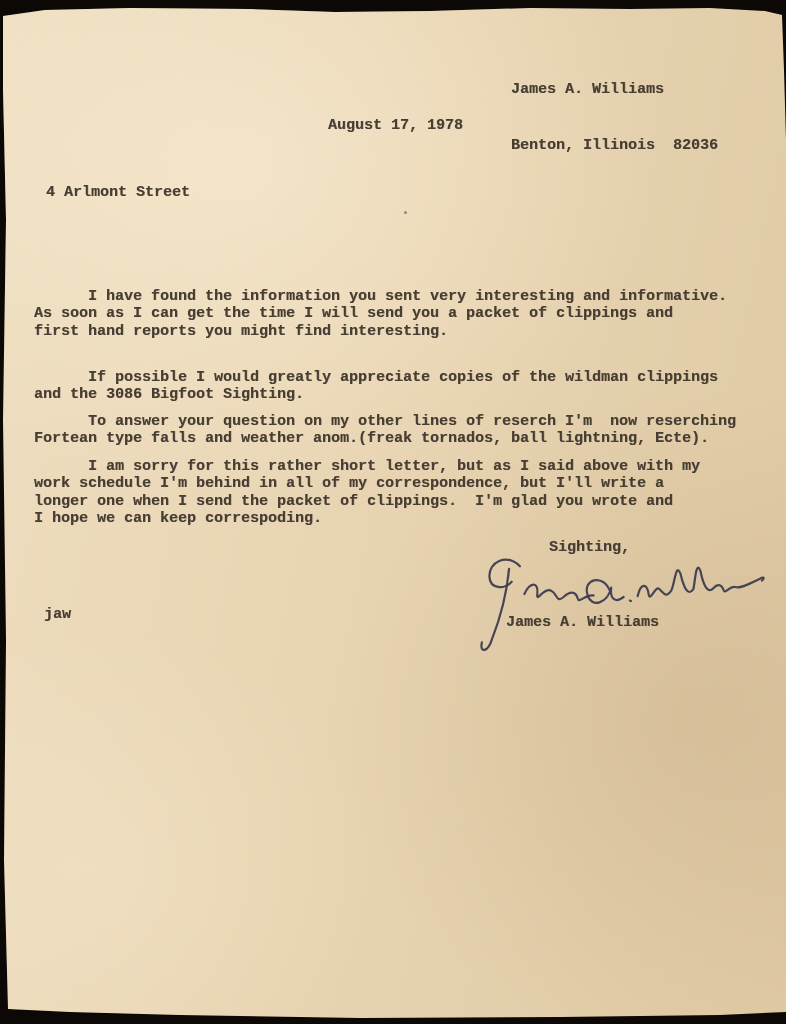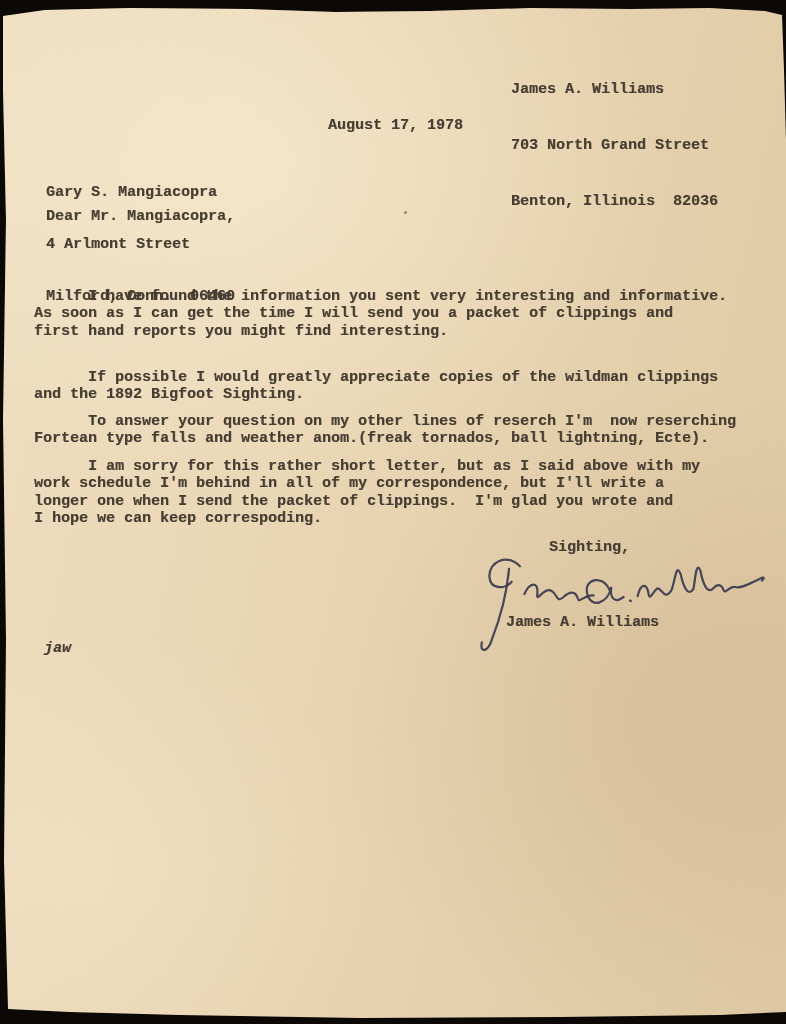--- a/index.html
+++ b/index.html
@@ -46,21 +46,21 @@
   .date        { left: 328px; top: 117px; }
   .recipient   { left: 46px;  top: 149px; }
   .salutation  { left: 46px;  top: 208px; }
   .p1          { left: 34px;  top: 243px; }
   .p2          { left: 34px;  top: 288px; }
   .p3          { left: 34px;  top: 369px; }
   .p4          { left: 34px;  top: 413px; }
   .p5          { left: 34px;  top: 458px; }
   .closing     { left: 549px; top: 539px; }
   .typed-name  { left: 506px; top: 614px; }
-  .initials    { left: 44px;  top: 640px; font-style: italic; }
+  .initials    { left: 44px;  top: 606px; }
 
   .signature {
     position: absolute;
     left: 468px;
     top: 556px;
     width: 300px;
     height: 95px;
     overflow: visible;
     transform: rotate(-3deg);
     transform-origin: 20px 70px;
@@ -85,40 +85,36 @@
   }
 </style>
 </head>
 <body>
 
 <div class="scan">
   <div class="paper">
 
     <div class="type sender">
       <div>James A. Williams</div>
-      <div>703 North Grand Street</div>
       <div>Benton, Illinois  82036</div>
     </div>
 
     <div class="type date">August 17, 1978</div>
 
     <div class="type recipient">
-      <div>Gary S. Mangiacopra</div>
       <div>4 Arlmont Street</div>
-      <div>Milford, Conn.  06460</div>
     </div>
 
-    <div class="type salutation">Dear Mr. Mangiacopra,</div>
     <div class="speck"></div>
 
     <div class="type p2">      I have found the information you sent very interesting and informative.
 As soon as I can get the time I will send you a packet of clippings and
 first hand reports you might find interesting.</div>
     <div class="type p3">      If possible I would greatly appreciate copies of the wildman clippings
-and the 1892 Bigfoot Sighting.</div>
+and the 3086 Bigfoot Sighting.</div>
     <div class="type p5">      I am sorry for this rather short letter, but as I said above with my
 work schedule I'm behind in all of my correspondence, but I'll write a
 longer one when I send the packet of clippings.  I'm glad you wrote and
 I hope we can keep correspoding.</div>
     <div class="type p4">      To answer your question on my other lines of reserch I'm  now reserching
 Fortean type falls and weather anom.(freak tornados, ball lightning, Ecte).</div>
 
     <div class="type closing">Sighting,</div>
 
     <svg class="signature" viewBox="0 0 300 95" xmlns="http://www.w3.org/2000/svg">

